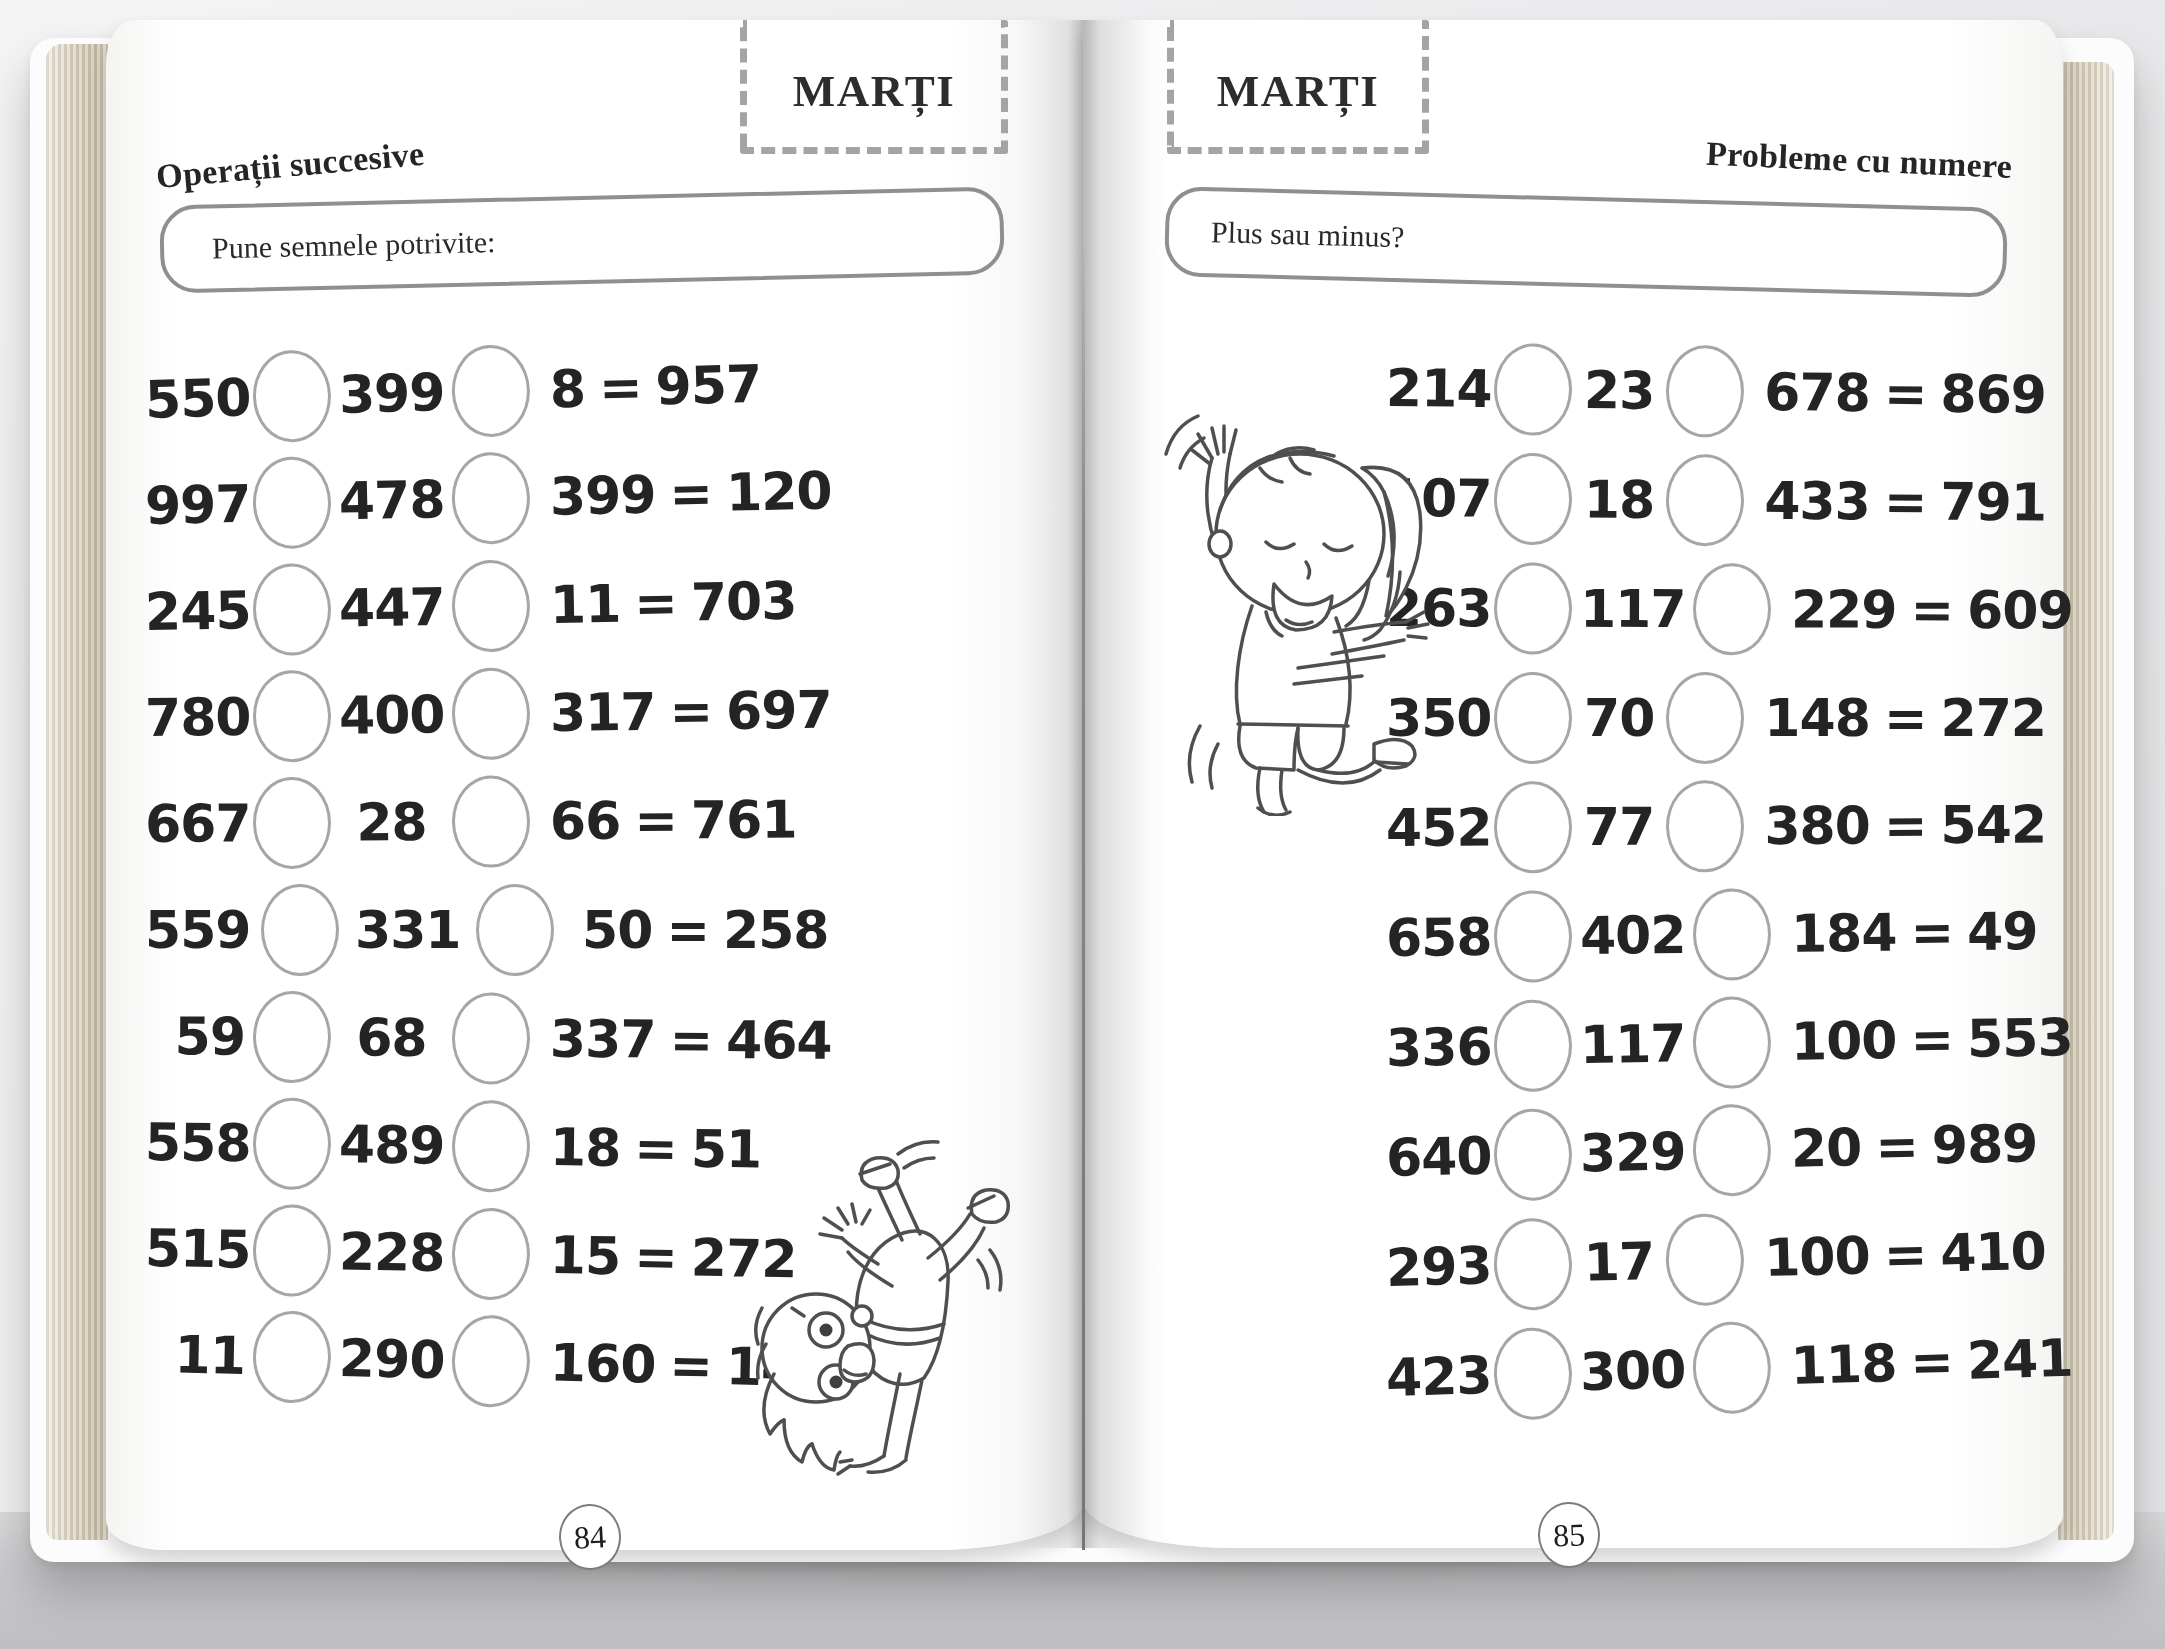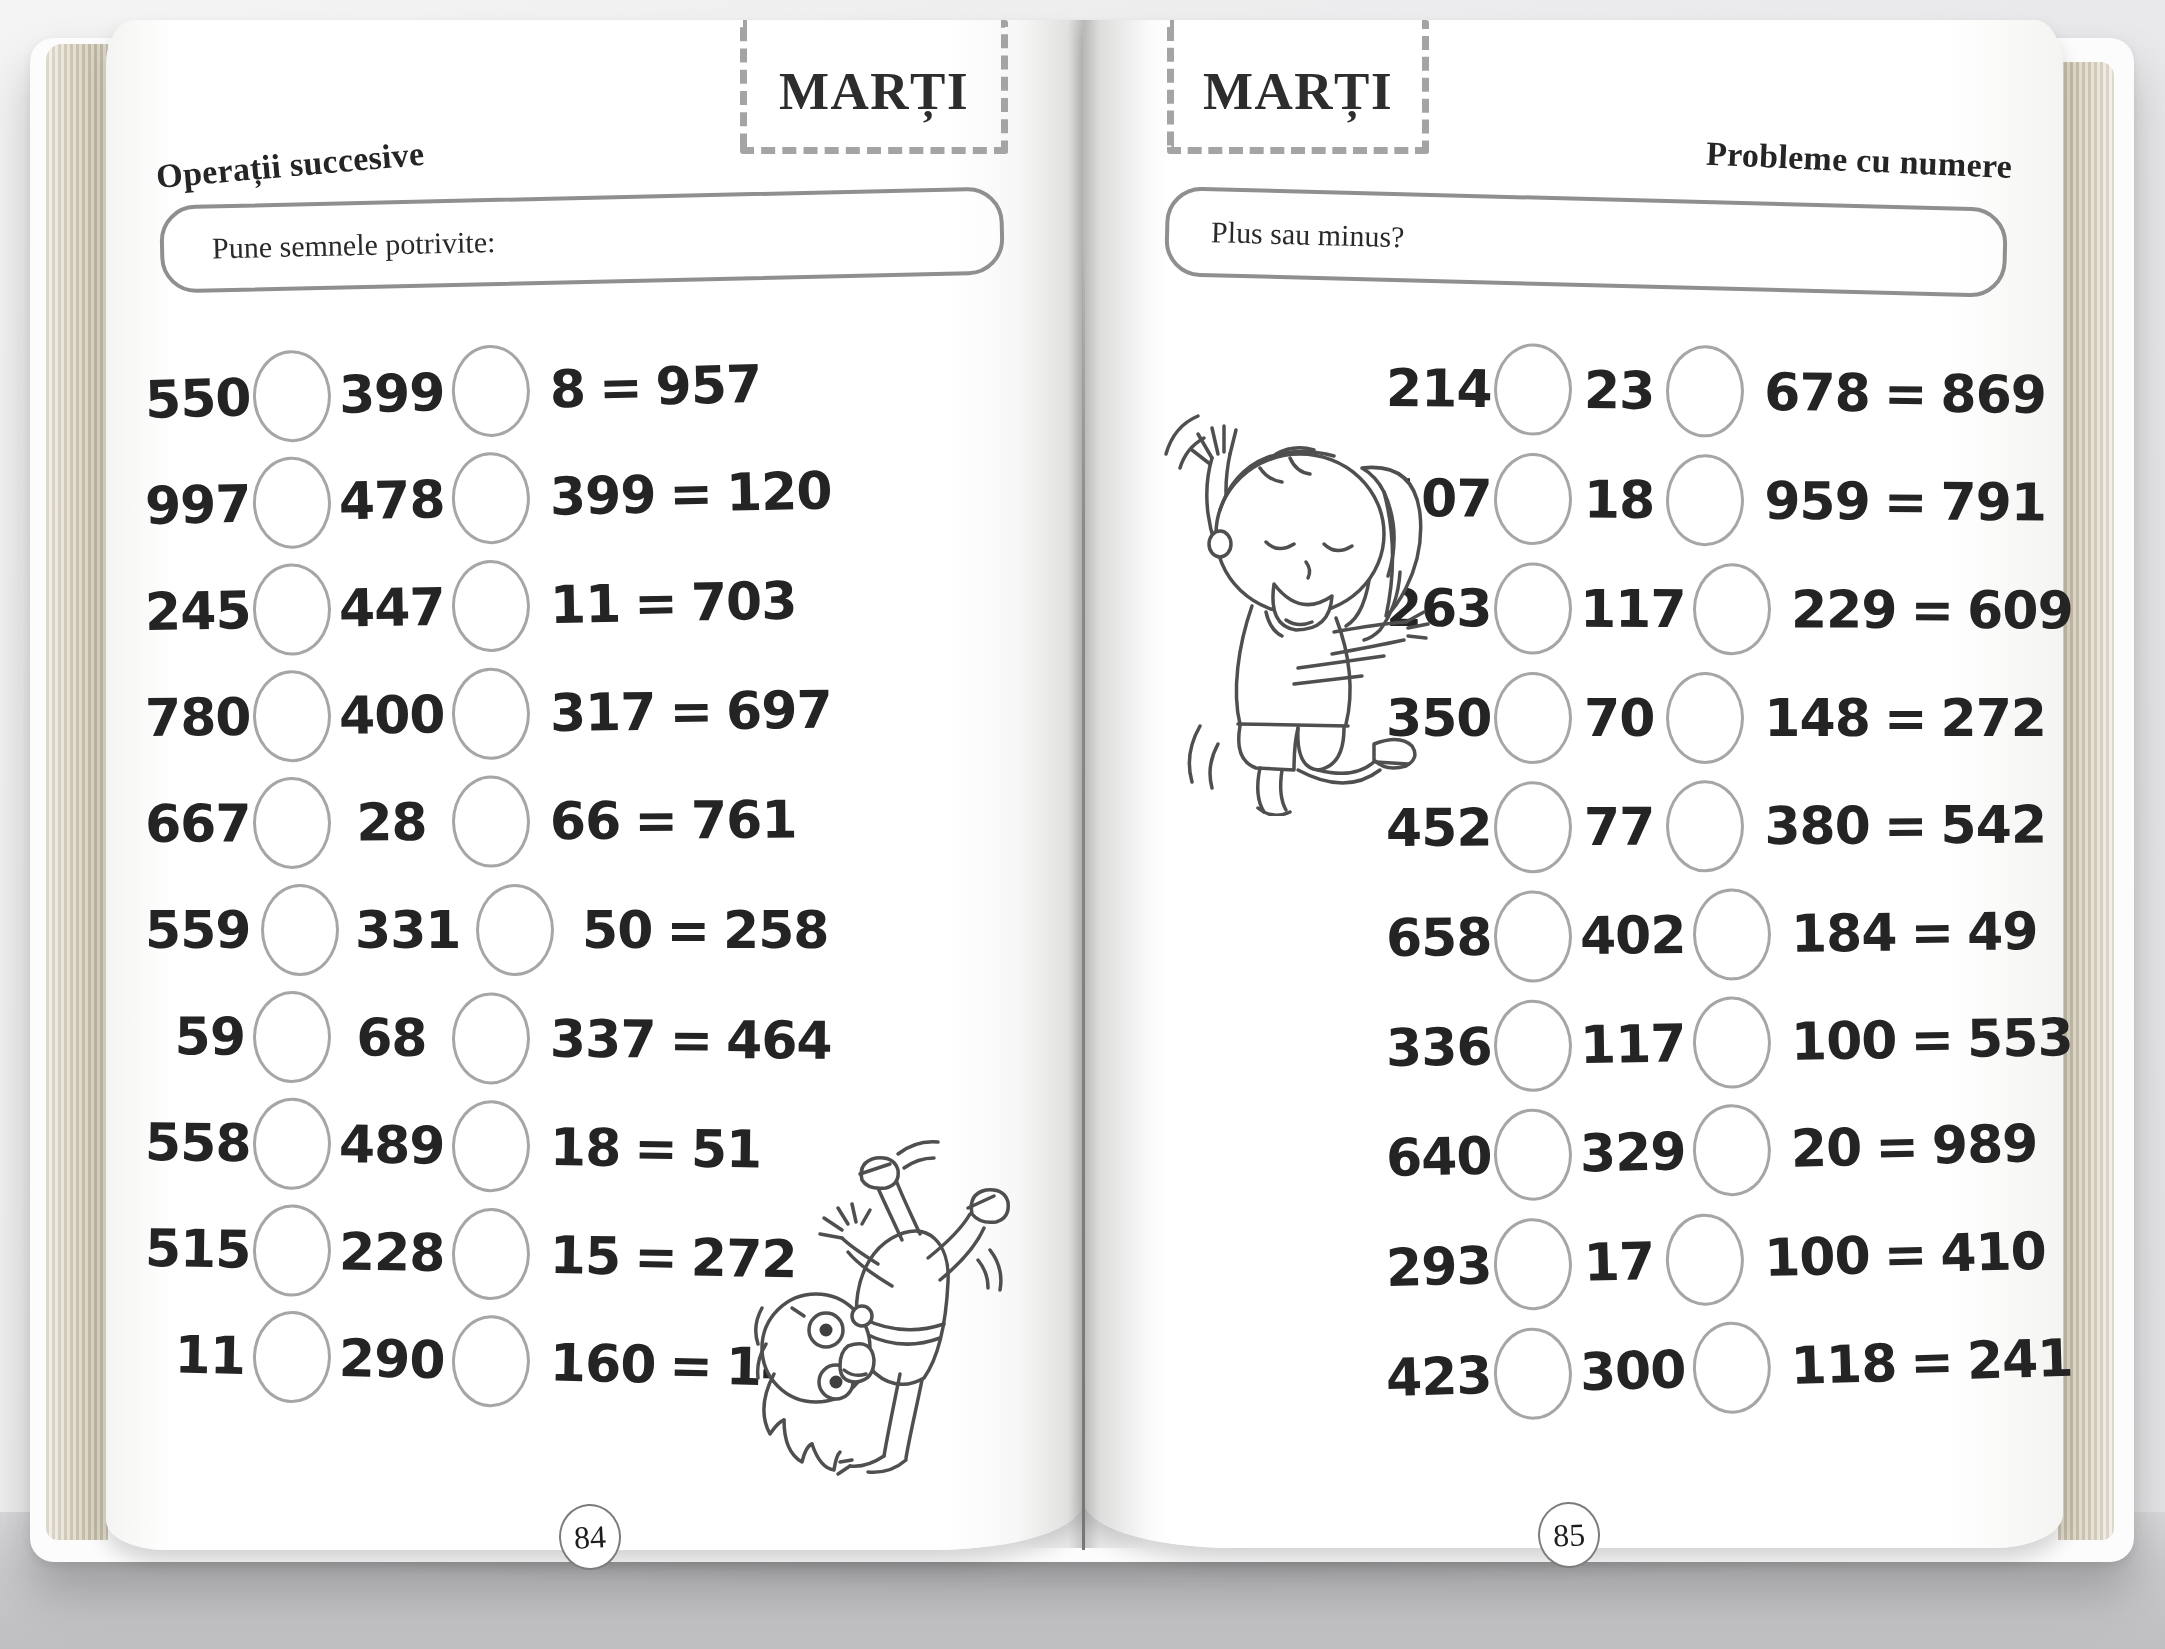--- a/index.html
+++ b/index.html
@@ -28,21 +28,21 @@
          background:linear-gradient(90deg,#ededec 0%,#ffffff 9%,#ffffff 88%,#f4f4f2 100%);
          border-top-right-radius:28px 50px;border-top-left-radius:2px;
          border-bottom-right-radius:70px 34px;border-bottom-left-radius:150px 48px;}
   .spine-shade{position:absolute;left:1018px;top:20px;width:132px;height:1528px;pointer-events:none;
          background:linear-gradient(90deg,rgba(0,0,0,0) 0%,rgba(0,0,0,0.07) 38%,rgba(0,0,0,0.22) 50%,rgba(0,0,0,0.08) 62%,rgba(0,0,0,0) 100%);}
   .spine-line{position:absolute;left:1082px;top:240px;width:3px;height:1310px;
          background:linear-gradient(180deg,rgba(110,110,110,0) 0%,#8a8a8a 22%,#767676 100%);}
 
   .day-tab{position:absolute;border:7px dashed #a4a4a4;border-top:none;border-radius:3px;
          display:flex;align-items:center;justify-content:center;padding-top:14px;box-sizing:border-box;
-         font-size:53px;font-weight:700;letter-spacing:1.5px;color:#2e2d2d;}
+         font-size:45px;font-weight:700;letter-spacing:1.5px;color:#2e2d2d;}
   .tab-left{left:634px;top:0;width:268px;height:134px;}
   .tab-right{left:84px;top:0;width:262px;height:134px;}
 
   .page-title{position:absolute;font-size:34px;font-weight:700;color:#262424;letter-spacing:0.3px;white-space:nowrap;}
   .title-left{left:52px;top:138px;transform:rotate(-5deg);transform-origin:left bottom;}
   .title-right{right:52px;top:128px;transform:rotate(2.5deg);transform-origin:right bottom;}
 
   .instruction-box{position:absolute;border:4px solid #8f8f8f;border-radius:36px;box-sizing:border-box;
          display:flex;align-items:center;background:rgba(255,255,255,0.55);}
   .ib-left{left:54px;top:176px;width:844px;height:88px;transform:rotate(-1.3deg);padding-left:48px;}
@@ -294,21 +294,21 @@
       <span class="num">=</span>
       <span class="num">869</span>
     </span>
   </div>
         <div class="row">
     <span class="num col-a">107</span>
     <span class="slot"></span>
     <span class="num col-b">18</span>
     <span class="slot"></span>
     <span class="tail">
-      <span class="num">959</span>
+      <span class="num">433</span>
       <span class="num">=</span>
       <span class="num">791</span>
     </span>
   </div>
         <div class="row">
     <span class="num col-a">263</span>
     <span class="slot"></span>
     <span class="num col-b">117</span>
     <span class="slot"></span>
     <span class="tail">

